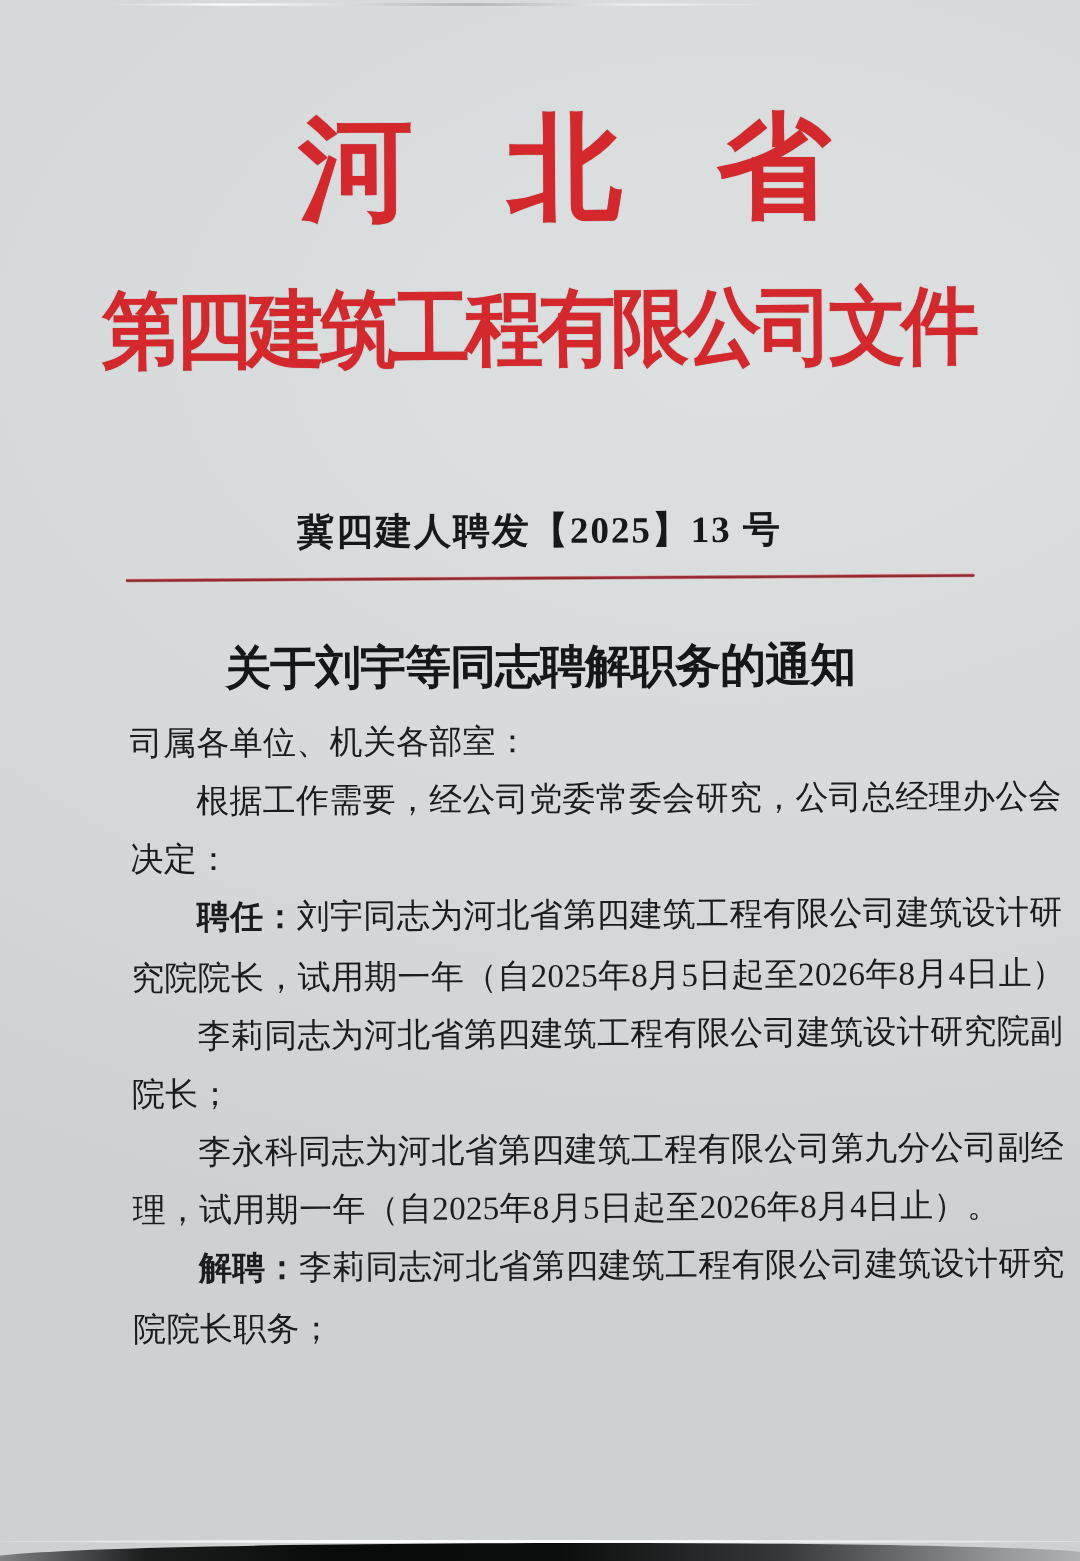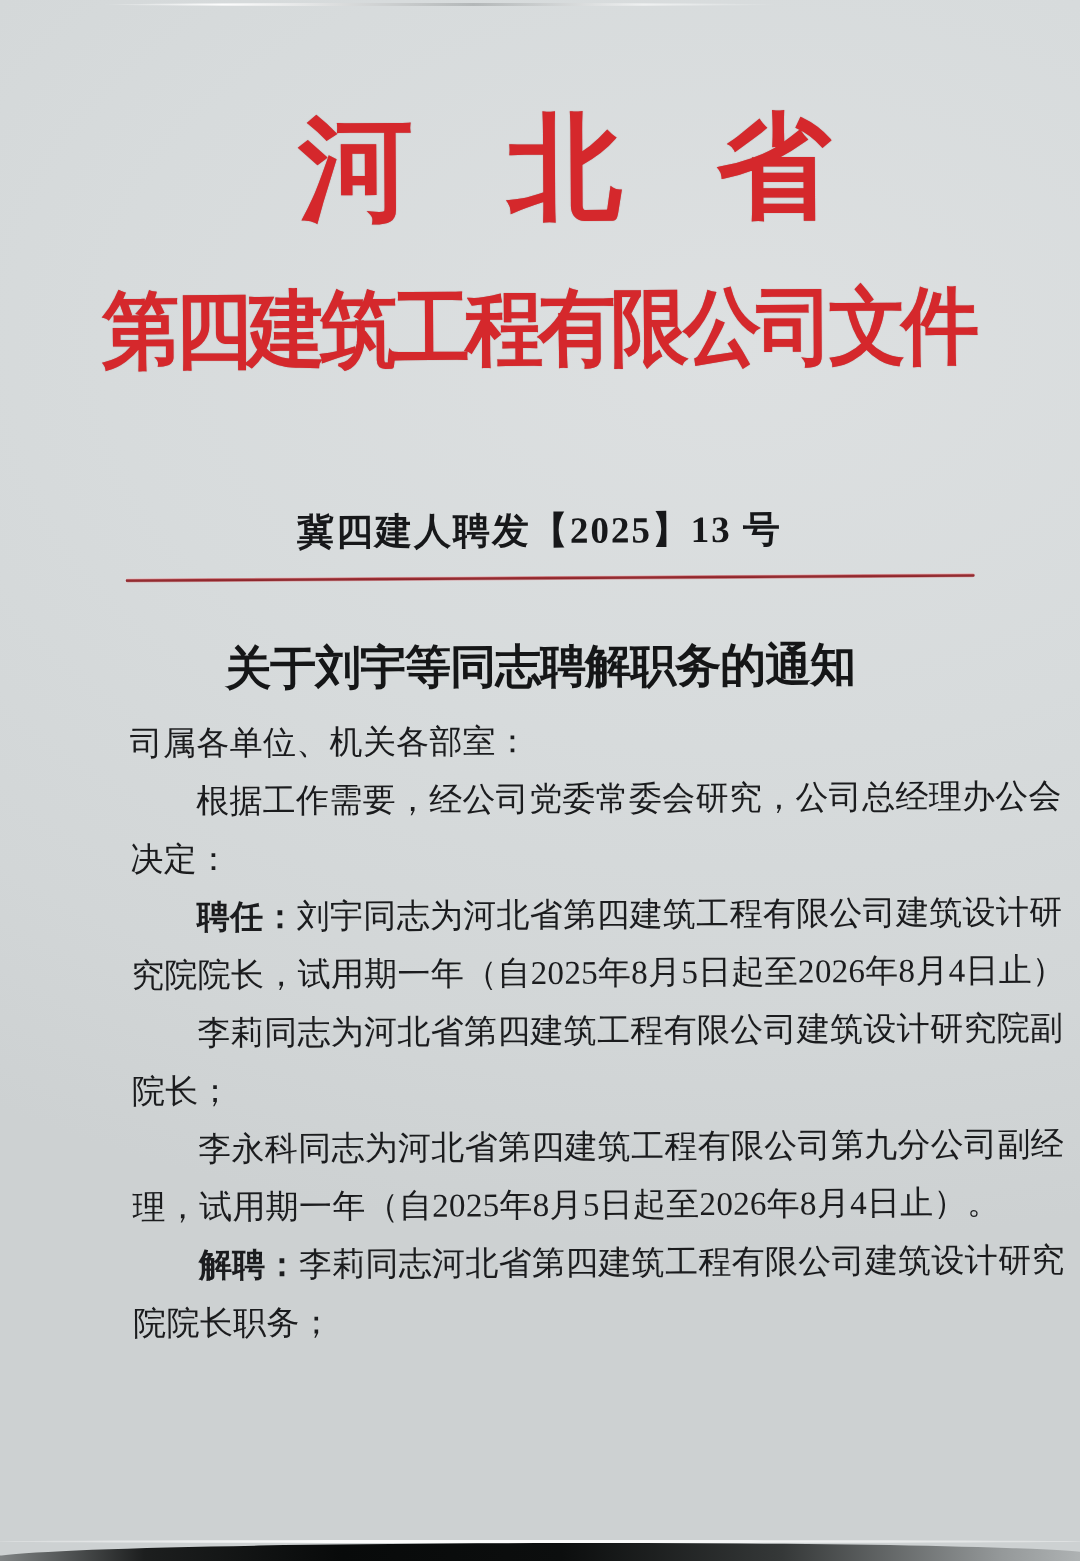--- a/index.html
+++ b/index.html
@@ -65,21 +65,21 @@
     color:#151617;
     white-space:nowrap;
   }
   .body-text{
     position:absolute;top:712px;left:129px;width:848px;
     font-size:33px;color:#1b1c1e;
     letter-spacing:.3px;
   }
   .line{line-height:58px;white-space:nowrap;}
   .line.indent{text-indent:66px;}
-  .lead{font-weight:700;}
+  .lead{font-weight:700;font-family:Liberation Mono, monospace;}
   .bottom-shadow{
     position:absolute;left:-10px;right:-10px;bottom:-4px;height:22px;
     background:linear-gradient(90deg,
       rgba(110,114,115,.75) 0%,
       rgba(25,27,27,.98) 14%,
       rgba(8,10,10,1) 32%,
       rgba(12,14,14,1) 52%,
       rgba(45,48,48,.95) 72%,
       rgba(125,129,130,.7) 92%,
       rgba(150,154,155,.5) 100%);

